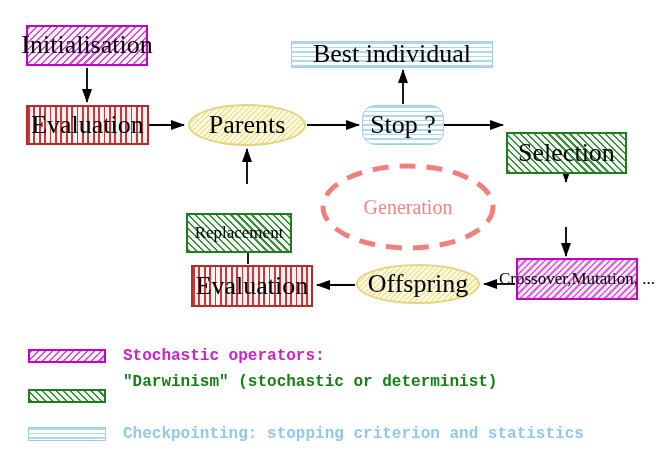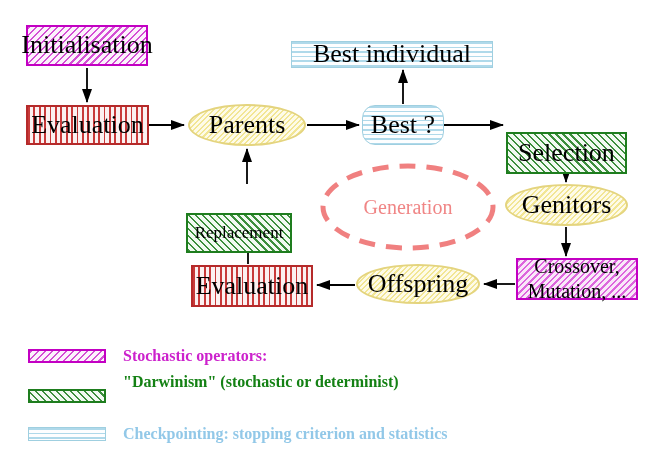--- a/index.html
+++ b/index.html
@@ -32,31 +32,31 @@
   }
   .stripe-cyan{
     border:1.5px solid #9FCFE0;
     background:repeating-linear-gradient(180deg,#AFD9EA 0px,#AFD9EA 1.6px,#FDFEFF 1.6px,#FDFEFF 4.6px);
   }
   .ellipse-yellow{
     border:2px solid #E4D47E;border-radius:50%;
     background:repeating-linear-gradient(135deg,#F2E695 0px,#F2E695 1.5px,#FEFBE8 1.5px,#FEFBE8 3.8px);
   }
   .rounded{border-radius:13px;}
-  .two-line{flex-direction:column;font-size:20px;line-height:1.25;}
+  .two-line{flex-direction:row;font-size:17px;line-height:1.25;}
   .generation-label{
     position:absolute;z-index:2;color:#F08585;font-size:20px;
     display:flex;align-items:center;justify-content:center;
   }
   .legend-row{
     position:absolute;left:28px;z-index:2;display:flex;align-items:center;height:18px;
   }
   .swatch{width:78px;height:14px;box-sizing:border-box;margin-right:17px;flex:0 0 auto;}
   .swatch-red{height:13px;}
-  .lg{font-weight:bold;font-size:16px;white-space:nowrap;}
+  .lg{font-weight:bold;font-size:16px;white-space:nowrap;font-family:Liberation Mono, monospace;}
   .lg-magenta{color:#CC22CC;}
   .lg-gold{color:#E5C900;margin-left:11px;}
   .lg-green{color:#148114;}
   .lg-red{color:#C01414;}
   .lg-cyan{color:#92C8E8;}
 </style>
 </head>
 <body>
 
 <div class="canvas">
@@ -80,27 +80,26 @@
     <line x1="248" y1="264" x2="248" y2="229" stroke="#000" stroke-width="1.8" marker-end="url(#ah)"></line>
     <line x1="247" y1="184" x2="247" y2="149" stroke="#000" stroke-width="1.8" marker-end="url(#ah)"></line>
   </svg>
 
   <div class="node hatch-magenta" style="left:26px;top:25px;width:122px;height:41px">Initialisation</div>
 
   <div class="node stripe-red" style="left:26px;top:105px;width:123px;height:40px">Evaluation</div>
 
   <div class="node ellipse-yellow" style="left:188px;top:104px;width:118px;height:42px">Parents</div>
 
-  <div class="node stripe-cyan rounded" style="left:362px;top:105px;width:82px;height:40px">Best ?</div>
+  <div class="node stripe-cyan rounded" style="left:362px;top:105px;width:82px;height:40px">Stop ?</div>
 
   <div class="node stripe-cyan" style="left:291px;top:41px;width:202px;height:27px">Best individual</div>
 
   <div class="node hatch-green" style="left:506px;top:104px;width:121px;height:42px">Selection</div>
 
-  <div class="node ellipse-yellow" style="left:505px;top:184px;width:123px;height:42px">Genitors</div>
 
   <div class="node hatch-magenta-dense two-line" style="left:516px;top:258px;width:122px;height:42px">
     <span>Crossover,</span>
     <span>Mutation, ...</span>
   </div>
 
   <div class="node ellipse-yellow" style="left:356px;top:264px;width:124px;height:40px">Offspring</div>
 
   <div class="node stripe-red" style="left:191px;top:265px;width:122px;height:42px">Evaluation</div>
 

